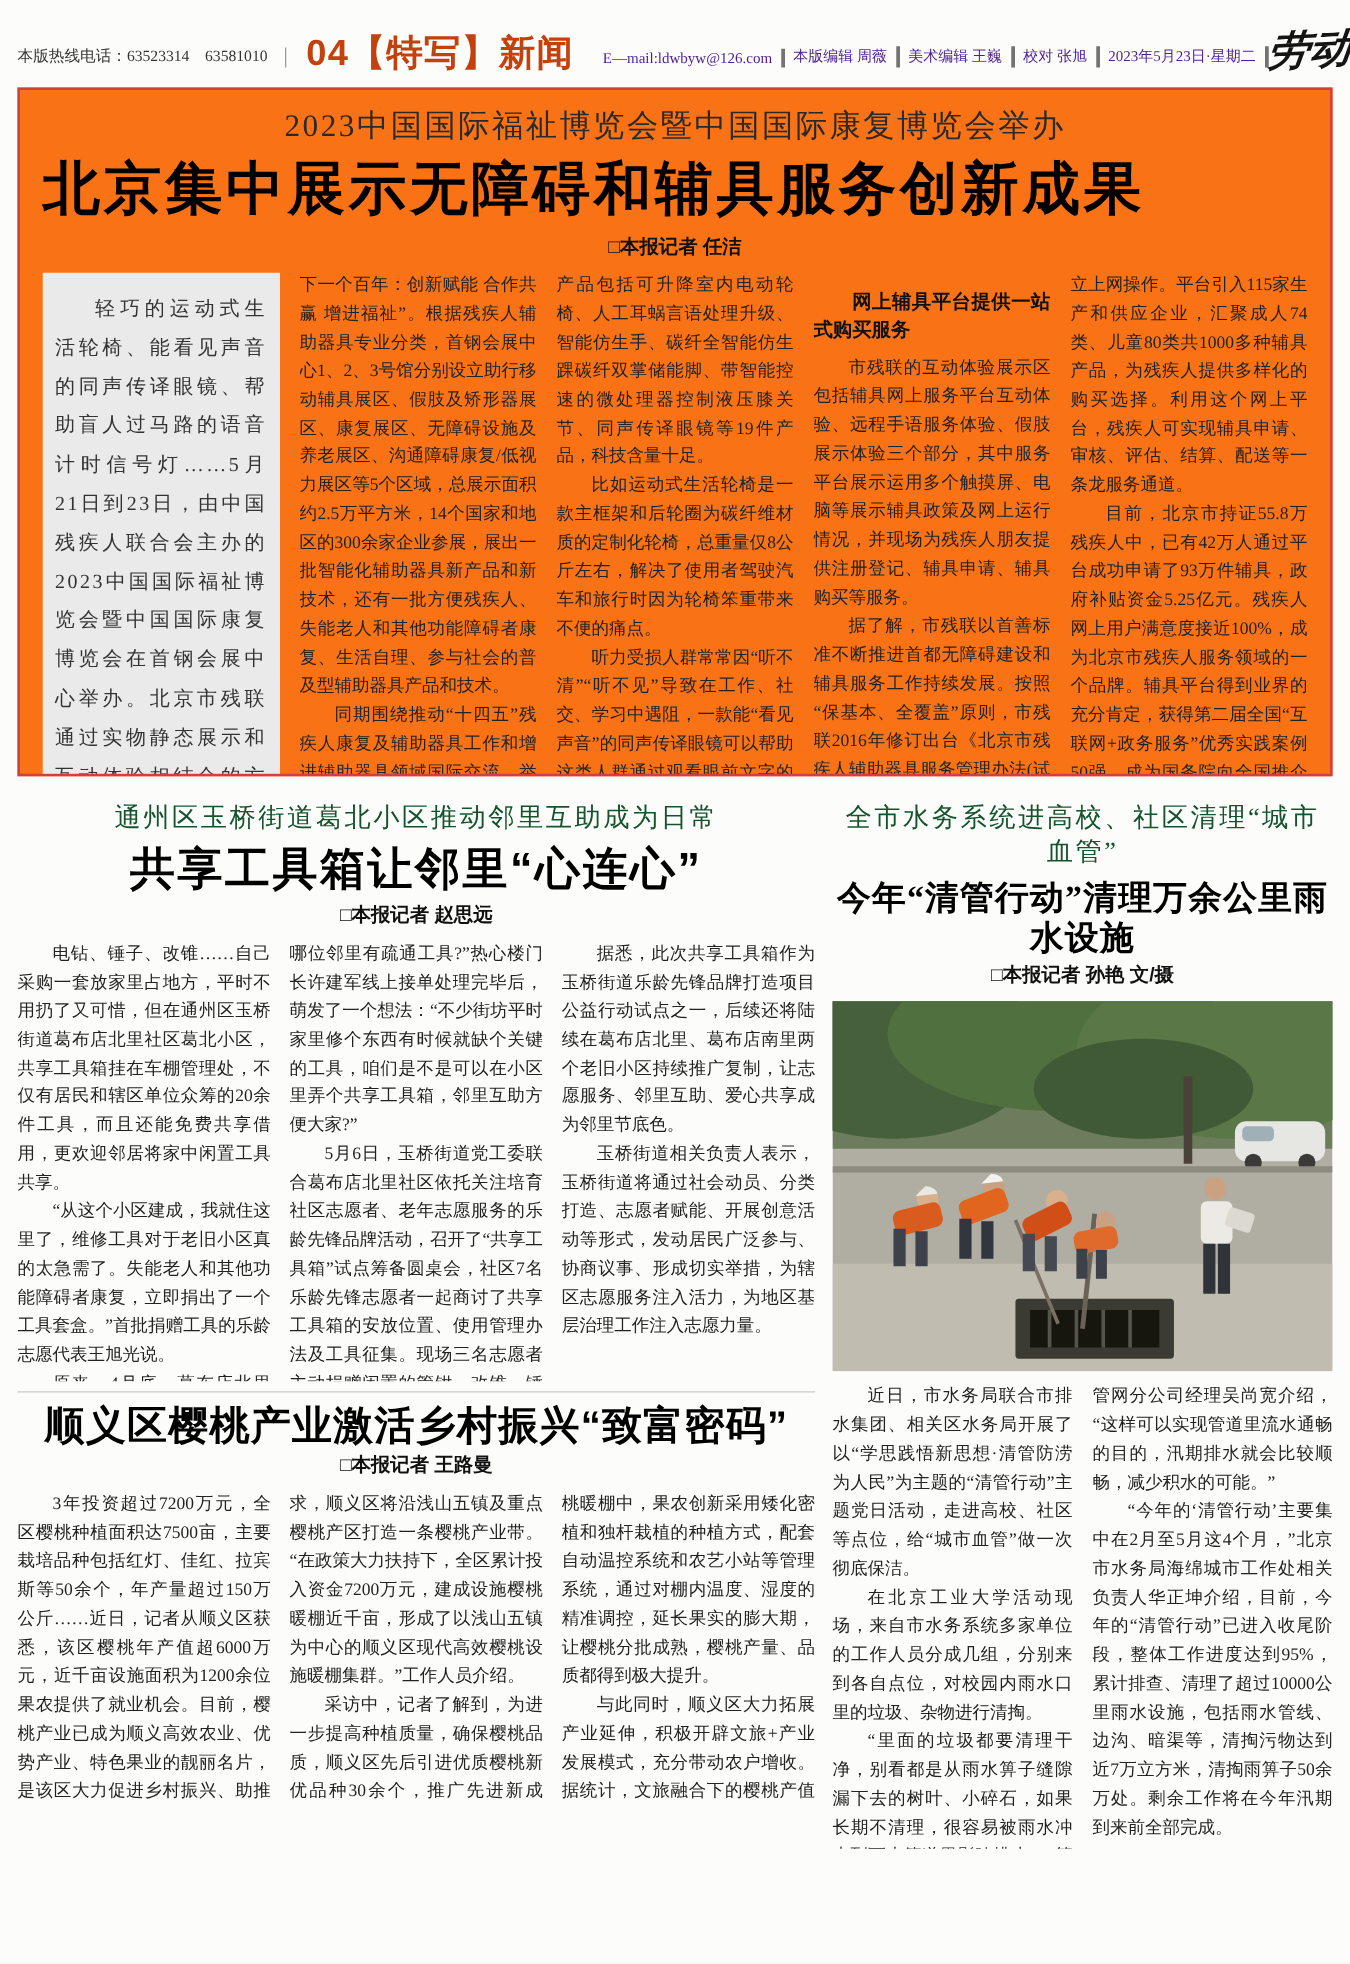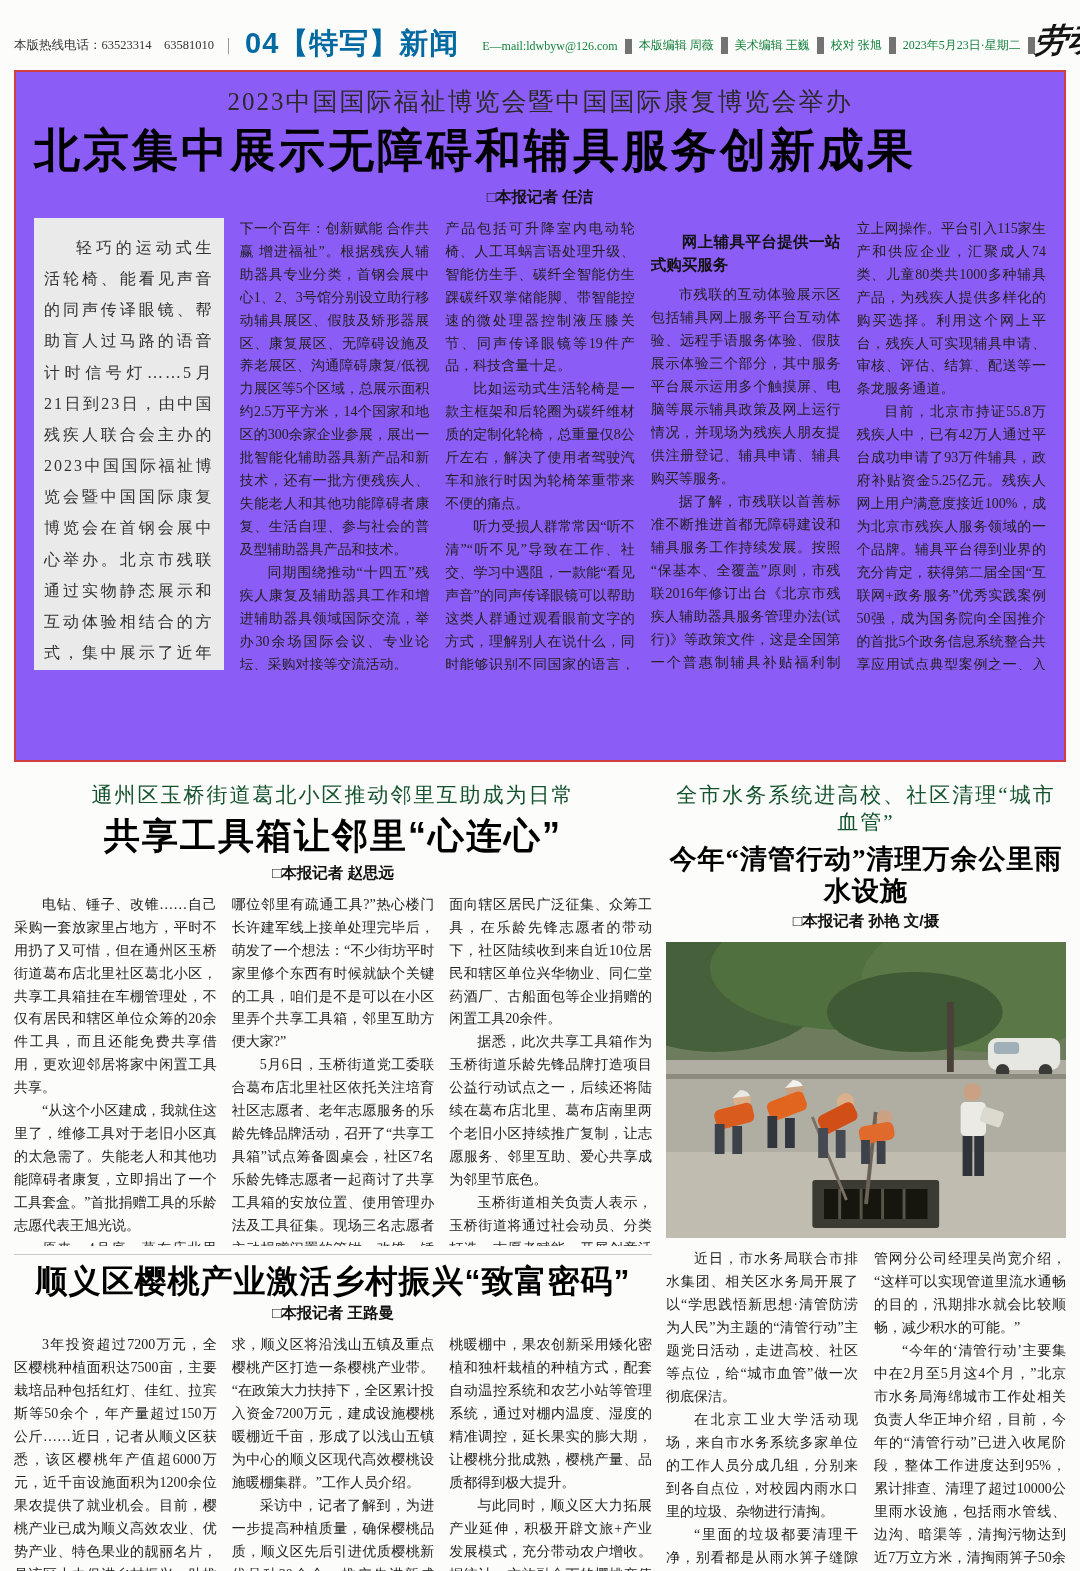--- a/index.html
+++ b/index.html
@@ -11,36 +11,36 @@
   }
   
   .masthead{
     display:flex;align-items:flex-end;gap:10px;
     padding-top:48px;height:58px;box-sizing:border-box;
   }
   .hotline{font-size:12.5px;color:#333;white-space:nowrap;padding-bottom:4px;}
   .vline{border-left:1px solid #999;height:16px;align-self:flex-end;margin:0 4px 4px;}
   .page-label{
     font-family:"Liberation Sans","DejaVu Sans",sans-serif;
-    font-weight:bold;font-size:29px;letter-spacing:1px;color:#0369a1;
+    font-weight:bold;font-size:29px;letter-spacing:1px;color:#c2410c;
     white-space:nowrap;line-height:1;padding:0 6px 0 2px;
   }
   .mast-right{display:flex;align-items:flex-end;flex:1;min-width:0;padding-bottom:4px;}
-  .mast-item{font-size:12px;color:#15803d;white-space:nowrap;padding:0 7px;border-right:7px solid #737373;}
+  .mast-item{font-size:12px;color:#4c1d95;white-space:nowrap;padding:0 7px;border-right:3px solid #737373;}
   .mast-item:last-of-type{border-right:none;}
   .logo{
     font-family:"DejaVu Serif","Liberation Serif",serif;
     font-style:italic;font-weight:bold;font-size:33px;line-height:1;
     transform:skewX(-10deg) rotate(-3deg);color:#141414;
     white-space:nowrap;margin-left:auto;padding-right:4px;
   }
   
   .lead-story{
-    margin-top:12px;border:2px solid #d0403f;height:692px;box-sizing:border-box;
-    padding:14px 18px 10px;overflow:hidden;background:#8b5cf6;
+    margin-top:12px;border:2px solid #d0403f;height:551px;box-sizing:border-box;
+    padding:14px 18px 10px;overflow:hidden;background:#f97316;
   }
   .kicker{ text-align:center;font-size:25px;color:#2a2a2a;letter-spacing:2px;line-height:1.25; }
   .headline-xl{
     margin:8px 0 10px;text-align:left;
     font-family:"Liberation Sans","DejaVu Sans",sans-serif;
     font-weight:bold;font-size:46px;letter-spacing:3px;color:#000;line-height:1.12;
   }
   .byline{
     text-align:center;font-family:"Liberation Sans","DejaVu Sans",sans-serif;
     font-weight:bold;font-size:15.5px;color:#111;margin:4px 0 10px;
@@ -147,21 +147,20 @@
           <div class="col">
               <div class="blk p">电钻、锤子、改锥……自己采购一套放家里占地方，平时不用扔了又可惜，但在通州区玉桥街道葛布店北里社区葛北小区，共享工具箱挂在车棚管理处，不仅有居民和辖区单位众筹的20余件工具，而且还能免费共享借用，更欢迎邻居将家中闲置工具共享。</div>
               <div class="blk p">“从这个小区建成，我就住这里了，维修工具对于老旧小区真的太急需了。失能老人和其他功能障碍者康复，立即捐出了一个工具套盒。”首批捐赠工具的乐龄志愿代表王旭光说。</div>
               <div class="blk p">原来，4月底，葛布店北里小区居民、玉见APP用户“溜溜里”在玉桥街道家园治理平台“邻里互助”板块发起了一则求助帖：“我家下水道堵了，</div>
             </div>
           <div class="col">
               <div class="blk cont">哪位邻里有疏通工具?”热心楼门长许建军线上接单处理完毕后，萌发了一个想法：“不少街坊平时家里修个东西有时候就缺个关键的工具，咱们是不是可以在小区里弄个共享工具箱，邻里互助方便大家?”</div>
               <div class="blk p">5月6日，玉桥街道党工委联合葛布店北里社区依托关注培育社区志愿者、老年志愿服务的乐龄先锋品牌活动，召开了“共享工具箱”试点筹备圆桌会，社区7名乐龄先锋志愿者一起商讨了共享工具箱的安放位置、使用管理办法及工具征集。现场三名志愿者主动捐赠闲置的管钳、改锥、锤子、家用电钻作为此次共享工具箱“启动资金”。随后，葛布店北里社区依托微信公号、邻里群</div>
             </div>
           <div class="col">
-              <div class="blk cont">面向辖区居民广泛征集、众筹工具，在乐龄先锋志愿者的带动下，社区陆续收到来自近10位居民和辖区单位兴华物业、同仁堂药酒厂、古船面包等企业捐赠的闲置工具20余件。</div>
               <div class="blk p">据悉，此次共享工具箱作为玉桥街道乐龄先锋品牌打造项目公益行动试点之一，后续还将陆续在葛布店北里、葛布店南里两个老旧小区持续推广复制，让志愿服务、邻里互助、爱心共享成为邻里节底色。</div>
               <div class="blk p">玉桥街道相关负责人表示，玉桥街道将通过社会动员、分类打造、志愿者赋能、开展创意活动等形式，发动居民广泛参与、协商议事、形成切实举措，为辖区志愿服务注入活力，为地区基层治理工作注入志愿力量。</div>
             </div>
         </div>
       </section>
 
       <hr class="story-rule">
 
       <section>
         <h2 class="headline-cherry">顺义区樱桃产业激活乡村振兴“致富密码”</h2>

